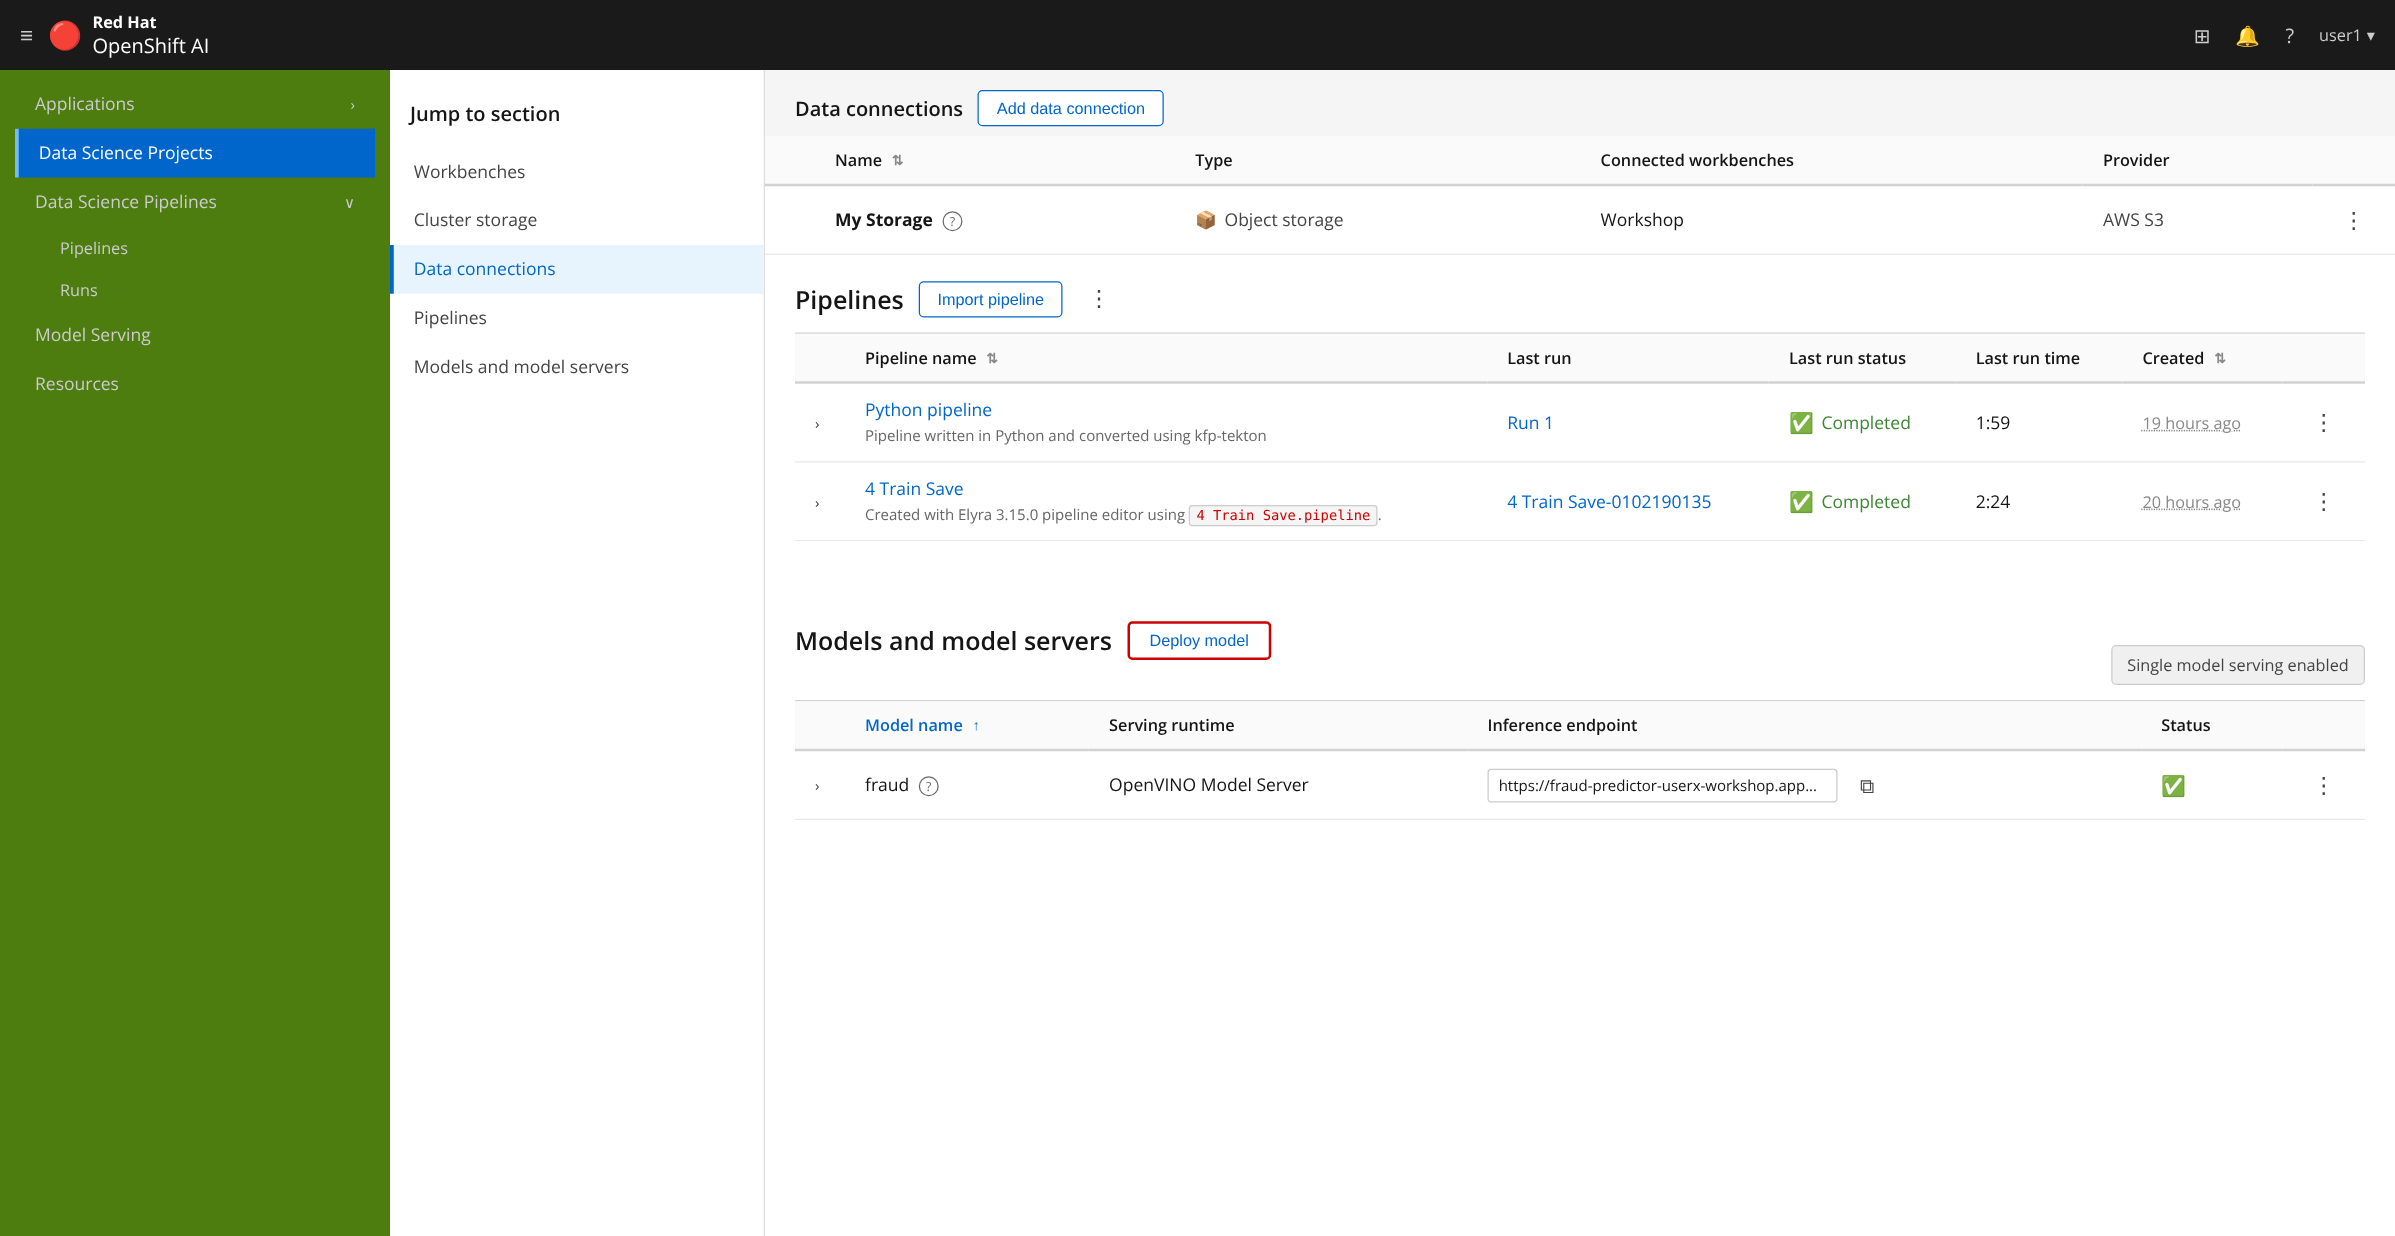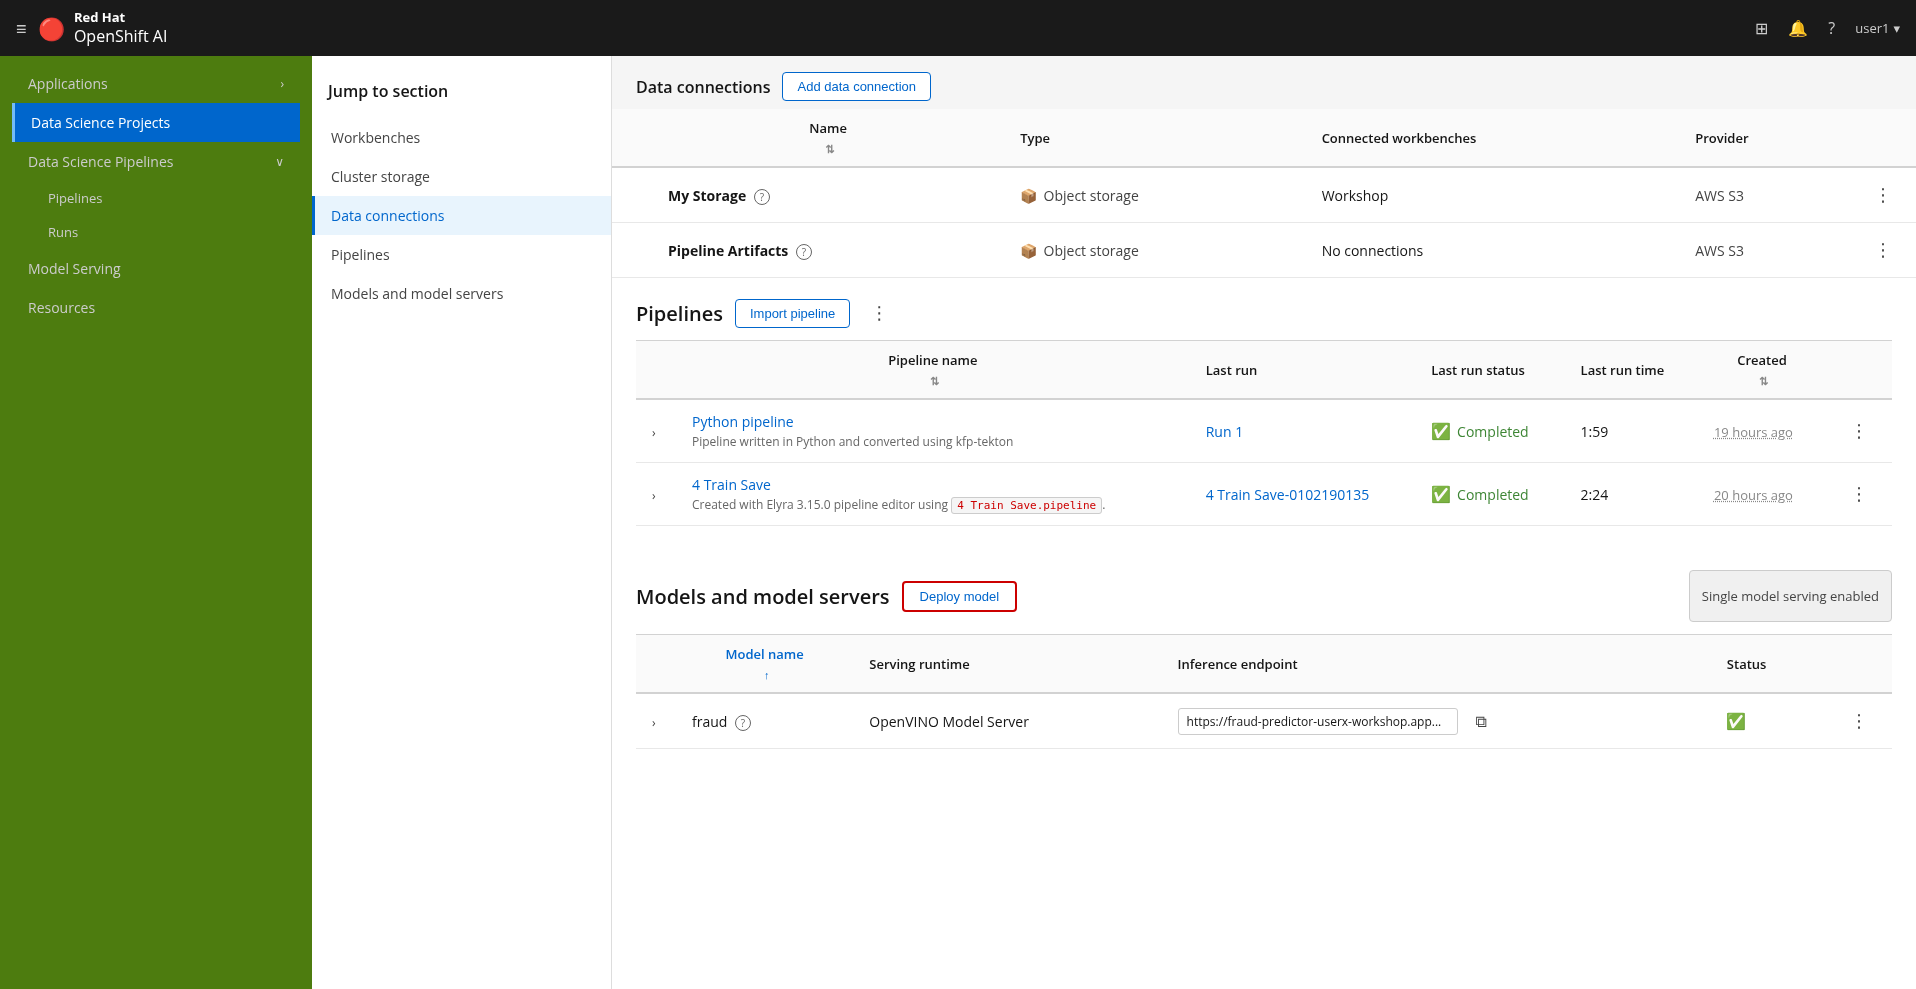--- a/index.html
+++ b/index.html
@@ -181,23 +181,24 @@
       border-radius: 4px;
       cursor: pointer;
       font-size: 13px;
       font-weight: 500;
     }
 
     .single-model-badge {
       background: #f0f0f0;
       border: 1px solid #ccc;
       border-radius: 4px;
-      padding: 16px 12px;
+      padding: 6px 12px;
       font-size: 13px;
       color: #444;
+      margin-top: 39px;
     }
 
     .inference-endpoint-cell { display: flex; align-items: center; gap: 18px; }
     .endpoint-input {
       border: 1px solid #ccc;
       border-radius: 3px;
       padding: 4px 8px;
       font-size: 12px;
       color: #151515;
       background: white;
@@ -232,21 +233,21 @@
       margin-left: 4px;
       cursor: pointer;
     }
 
     
     .main-content::-webkit-scrollbar { width: 8px; }
     .main-content::-webkit-scrollbar-thumb { background: #ccc; border-radius: 4px; }
 
     .table-container { overflow-x: auto; }
 
-    .th-sort { display: flex; align-items: center; gap: 4px; cursor: pointer; flex-direction: column; }
+    .th-sort { display: flex; align-items: center; gap: 4px; cursor: pointer; }
 
     .full-content { padding: 0; }
   </style>
 </head>
 <body>
 
 <div class="topnav">
   <div class="topnav-left">
     <span class="hamburger-icon">≡</span>
     <div class="redhat-logo">
@@ -350,42 +351,20 @@
               <td>
                 <span>Workshop</span>
               </td>
               <td>
                 <span class="provider-text">AWS S3</span>
               </td>
               <td>
                 <button class="kebab-btn">⋮</button>
               </td>
             </tr>
-            <tr>
-              <td></td>
-              <td>
-                <strong>Pipeline Artifacts</strong>
-                <span class="help-icon">?</span>
-              </td>
-              <td>
-                <div class="storage-type">
-                  <span class="storage-icon">📦</span>
-                  <span>Object storage</span>
-                </div>
-              </td>
-              <td>
-                <span>No connections</span>
-              </td>
-              <td>
-                <span class="provider-text">AWS S3</span>
-              </td>
-              <td>
-                <button class="kebab-btn">⋮</button>
-              </td>
-            </tr>
           </tbody>
         </table>
       </div>
     </div>
 
     <div class="section-wrapper">
       <div class="section-block-header">
         <span class="section-block-title">Pipelines</span>
         <button class="btn-outline">Import pipeline</button>
         <button class="kebab-btn">⋮</button>

